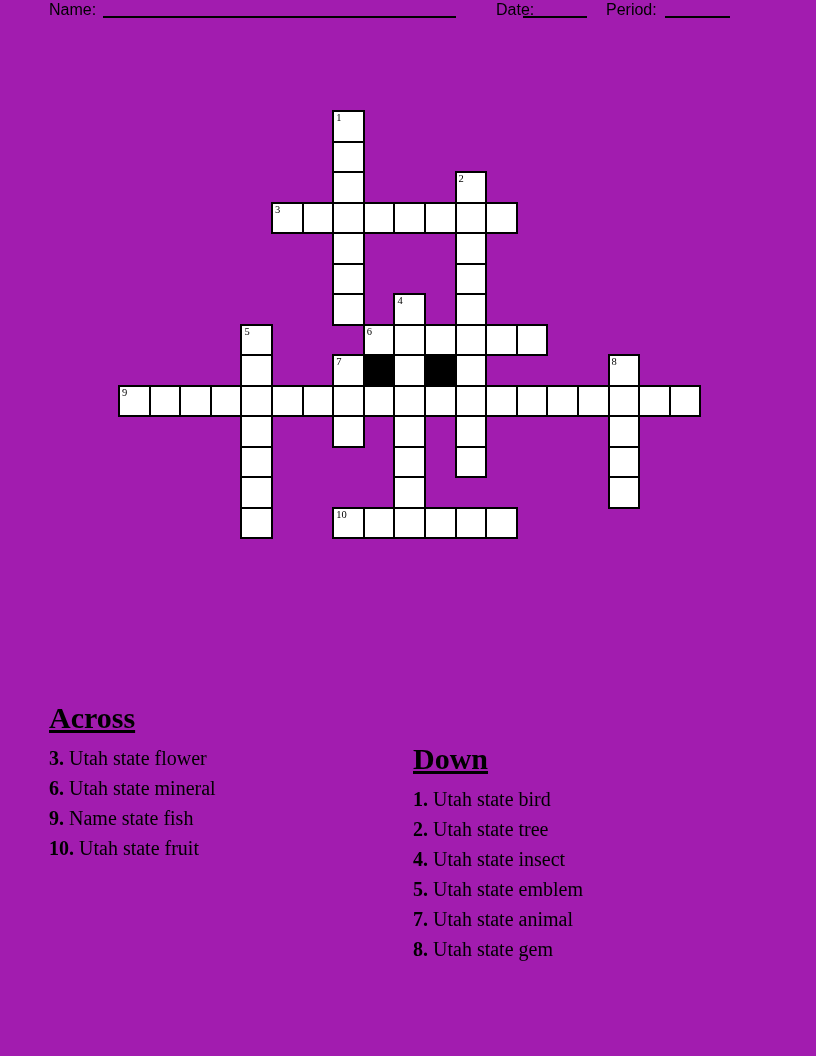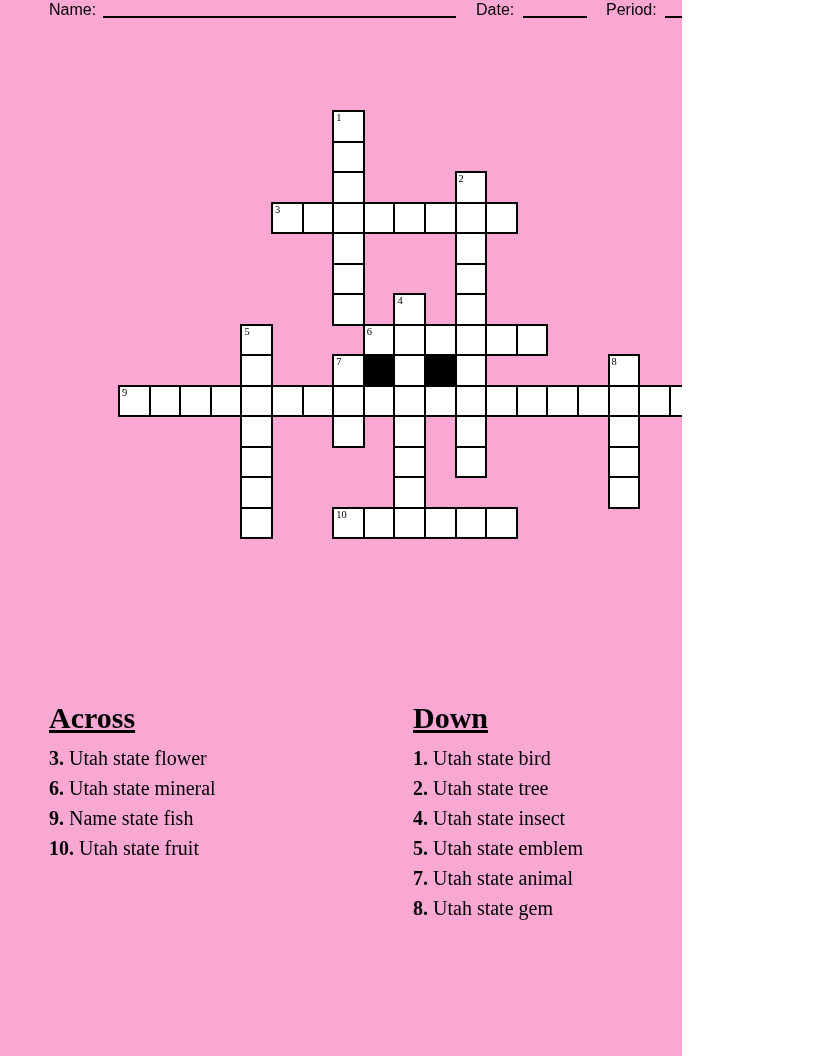--- a/index.html
+++ b/index.html
@@ -1,20 +1,20 @@
 <!DOCTYPE html>
 <html><head>
 <meta charset="utf-8">
 <style>
   html, body { margin: 0; padding: 0; background: #ffffff; }
   .page {
     position: relative;
-    width: 682px;
+    width: 816px;
     height: 1056px;
-    background: #f9a8d4;
+    background: #a21caf;
     overflow: hidden;
     font-family: "Liberation Sans", sans-serif;
     color: #000000;
   }
   
   .hdr-label {
     position: absolute;
     top: 1px;
     font-size: 16px;
     line-height: 18px;
@@ -57,21 +57,21 @@
     font-size: 10.5px;
     line-height: 12px;
   }
   
   .clues {
     position: absolute;
     top: 703px;
     font-family: Liberation Serif, serif;
   }
   .clues.across { left: 49px; }
-  .clues.down   { left: 413px; }
+  .clues.down   { left: 413px; margin-top: 41px; }
   .clue-heading {
     font-size: 30px;
     line-height: 29px;
     font-weight: bold;
     text-decoration: underline;
     margin-bottom: 11px;
     white-space: nowrap;
   }
   .clue {
     font-size: 20px;
@@ -80,21 +80,21 @@
   }
   .clue-num { font-weight: bold; }
 </style>
 </head>
 <body>
 
 <div class="page">
 
   <span class="hdr-label" style="left:49px">Name:</span>
   <span class="hdr-line" style="left:103px; width:353px"></span>
-  <span class="hdr-label" style="left:476px">Date:</span>
+  <span class="hdr-label" style="left:496px">Date:</span>
   <span class="hdr-line" style="left:523px; width:64px"></span>
   <span class="hdr-label" style="left:606px">Period:</span>
   <span class="hdr-line" style="left:665px; width:65px"></span>
 
 
   <div class="grid">
       <div class="cell" style="left: 332.2px; top: 110px;">
         <span class="num">1</span>
       </div>
       <div class="cell" style="left: 332.2px; top: 140.5px;"></div>

